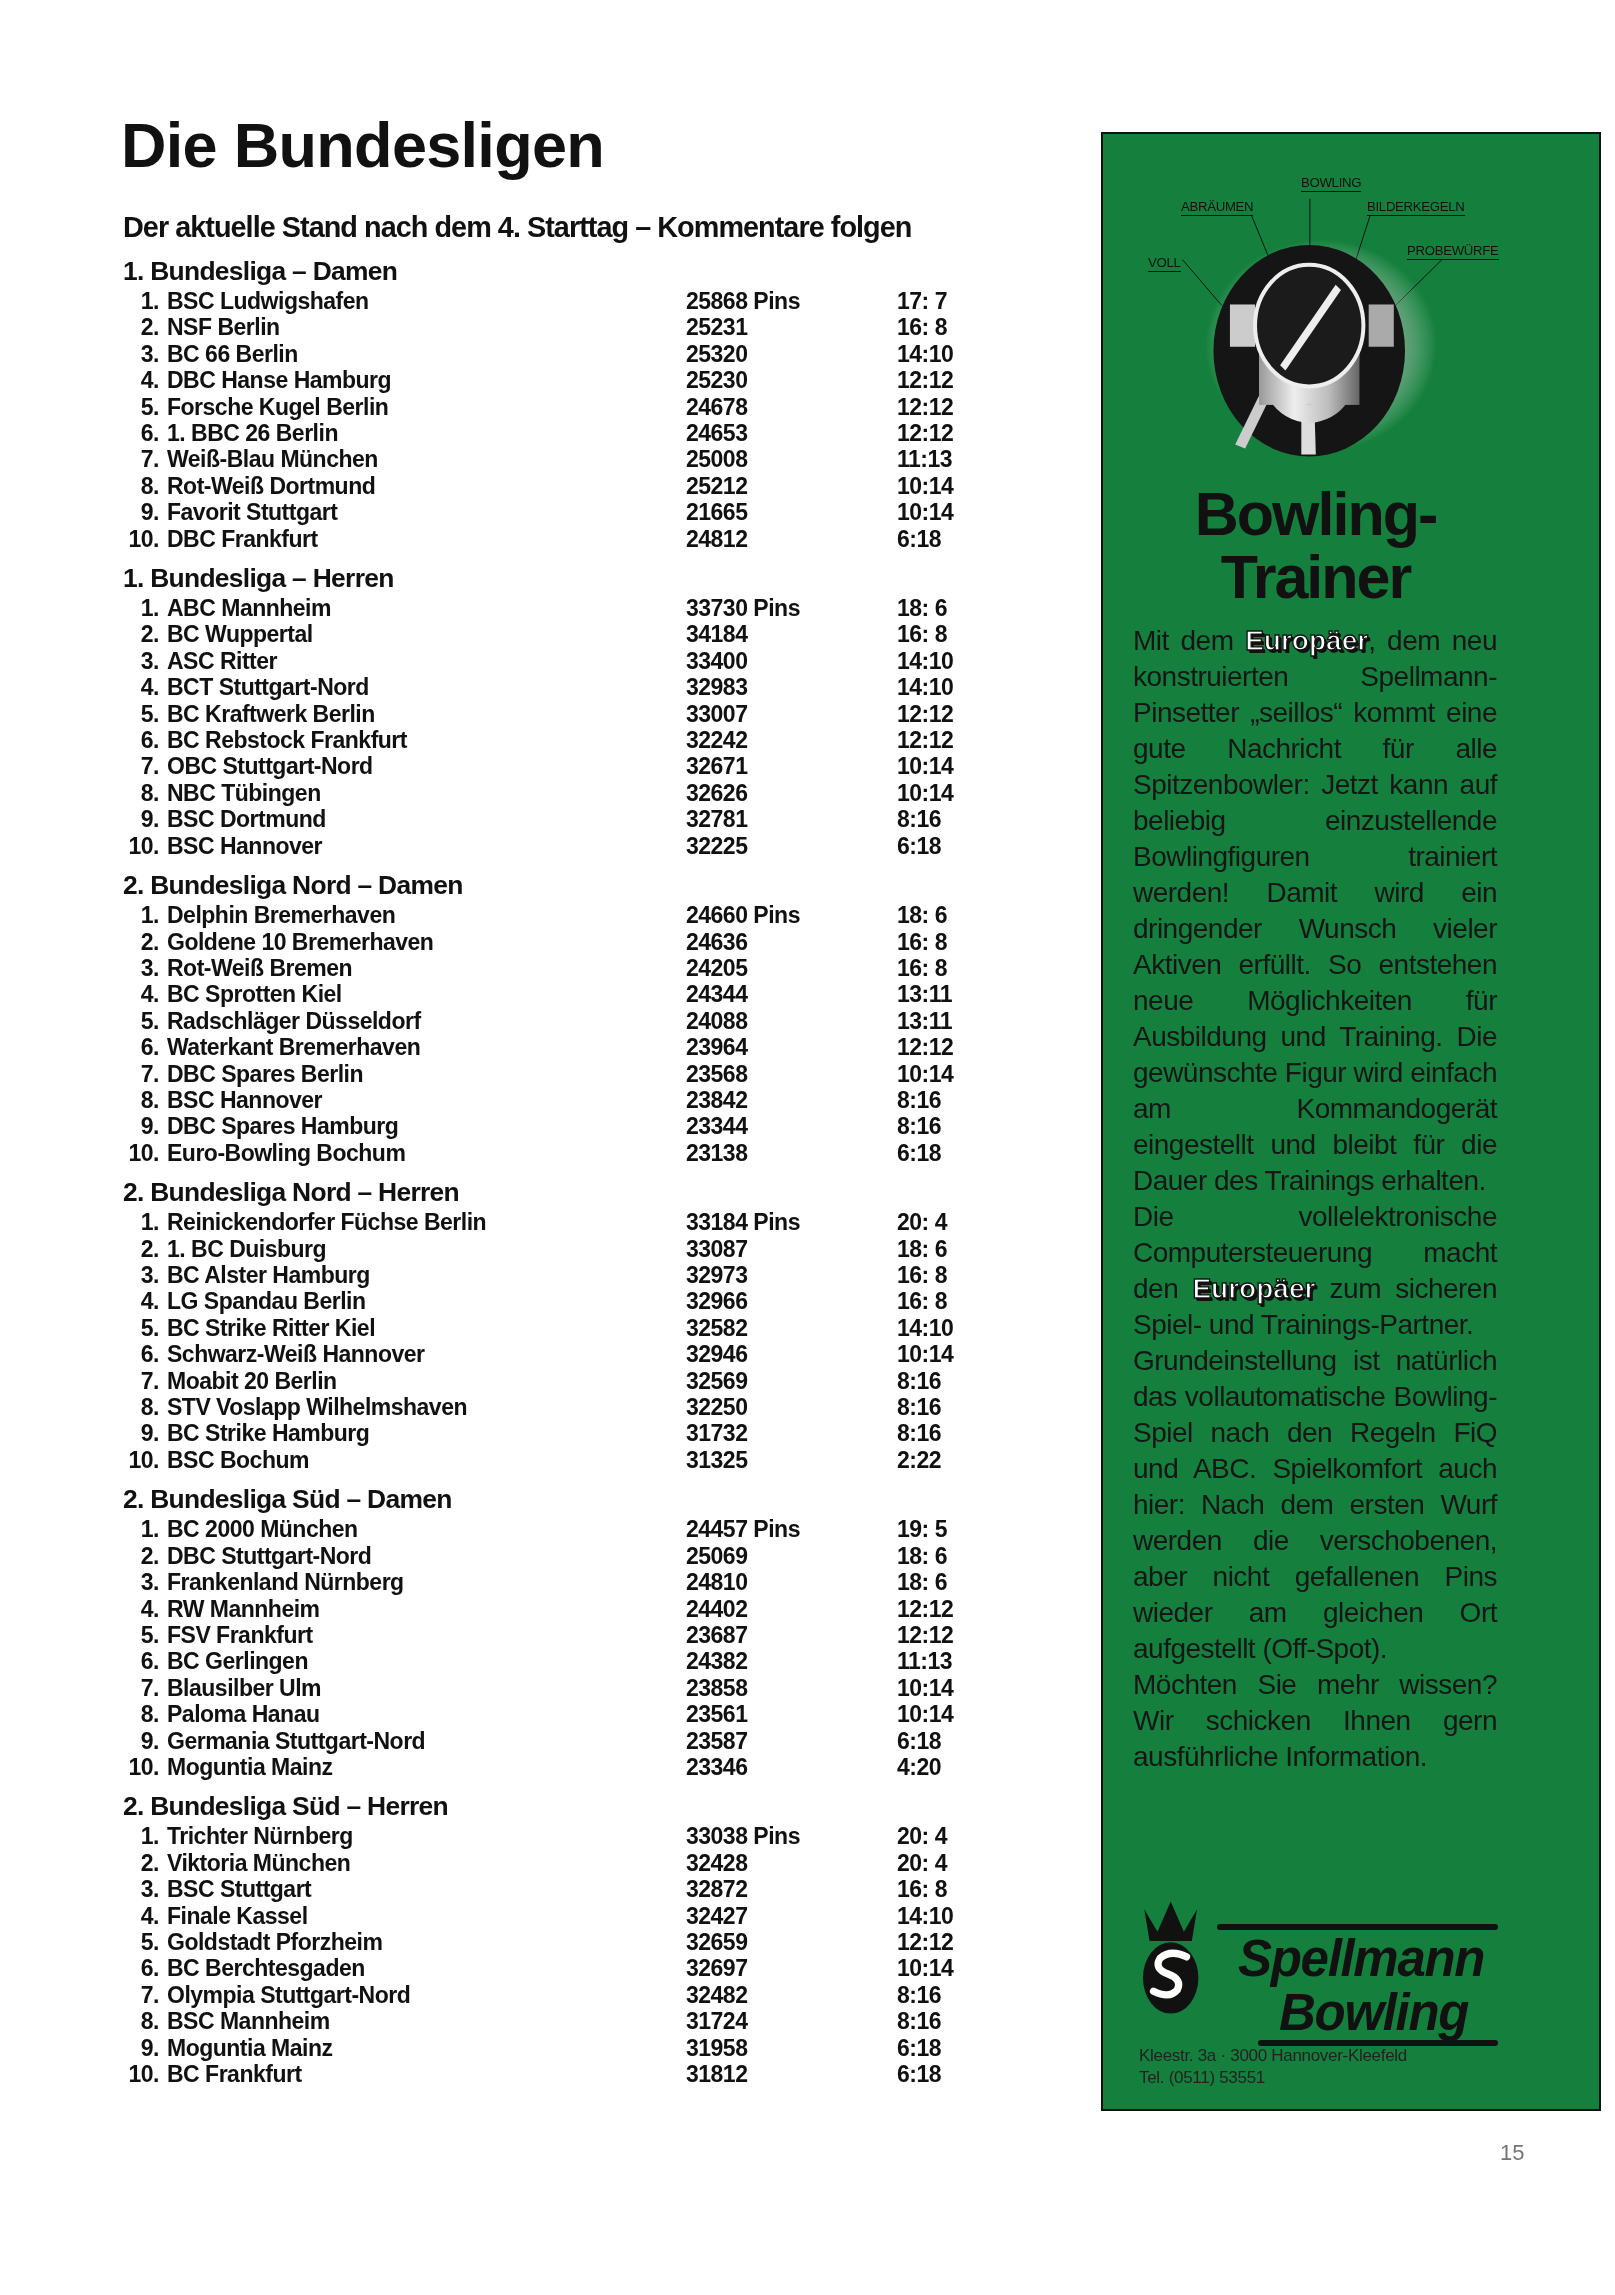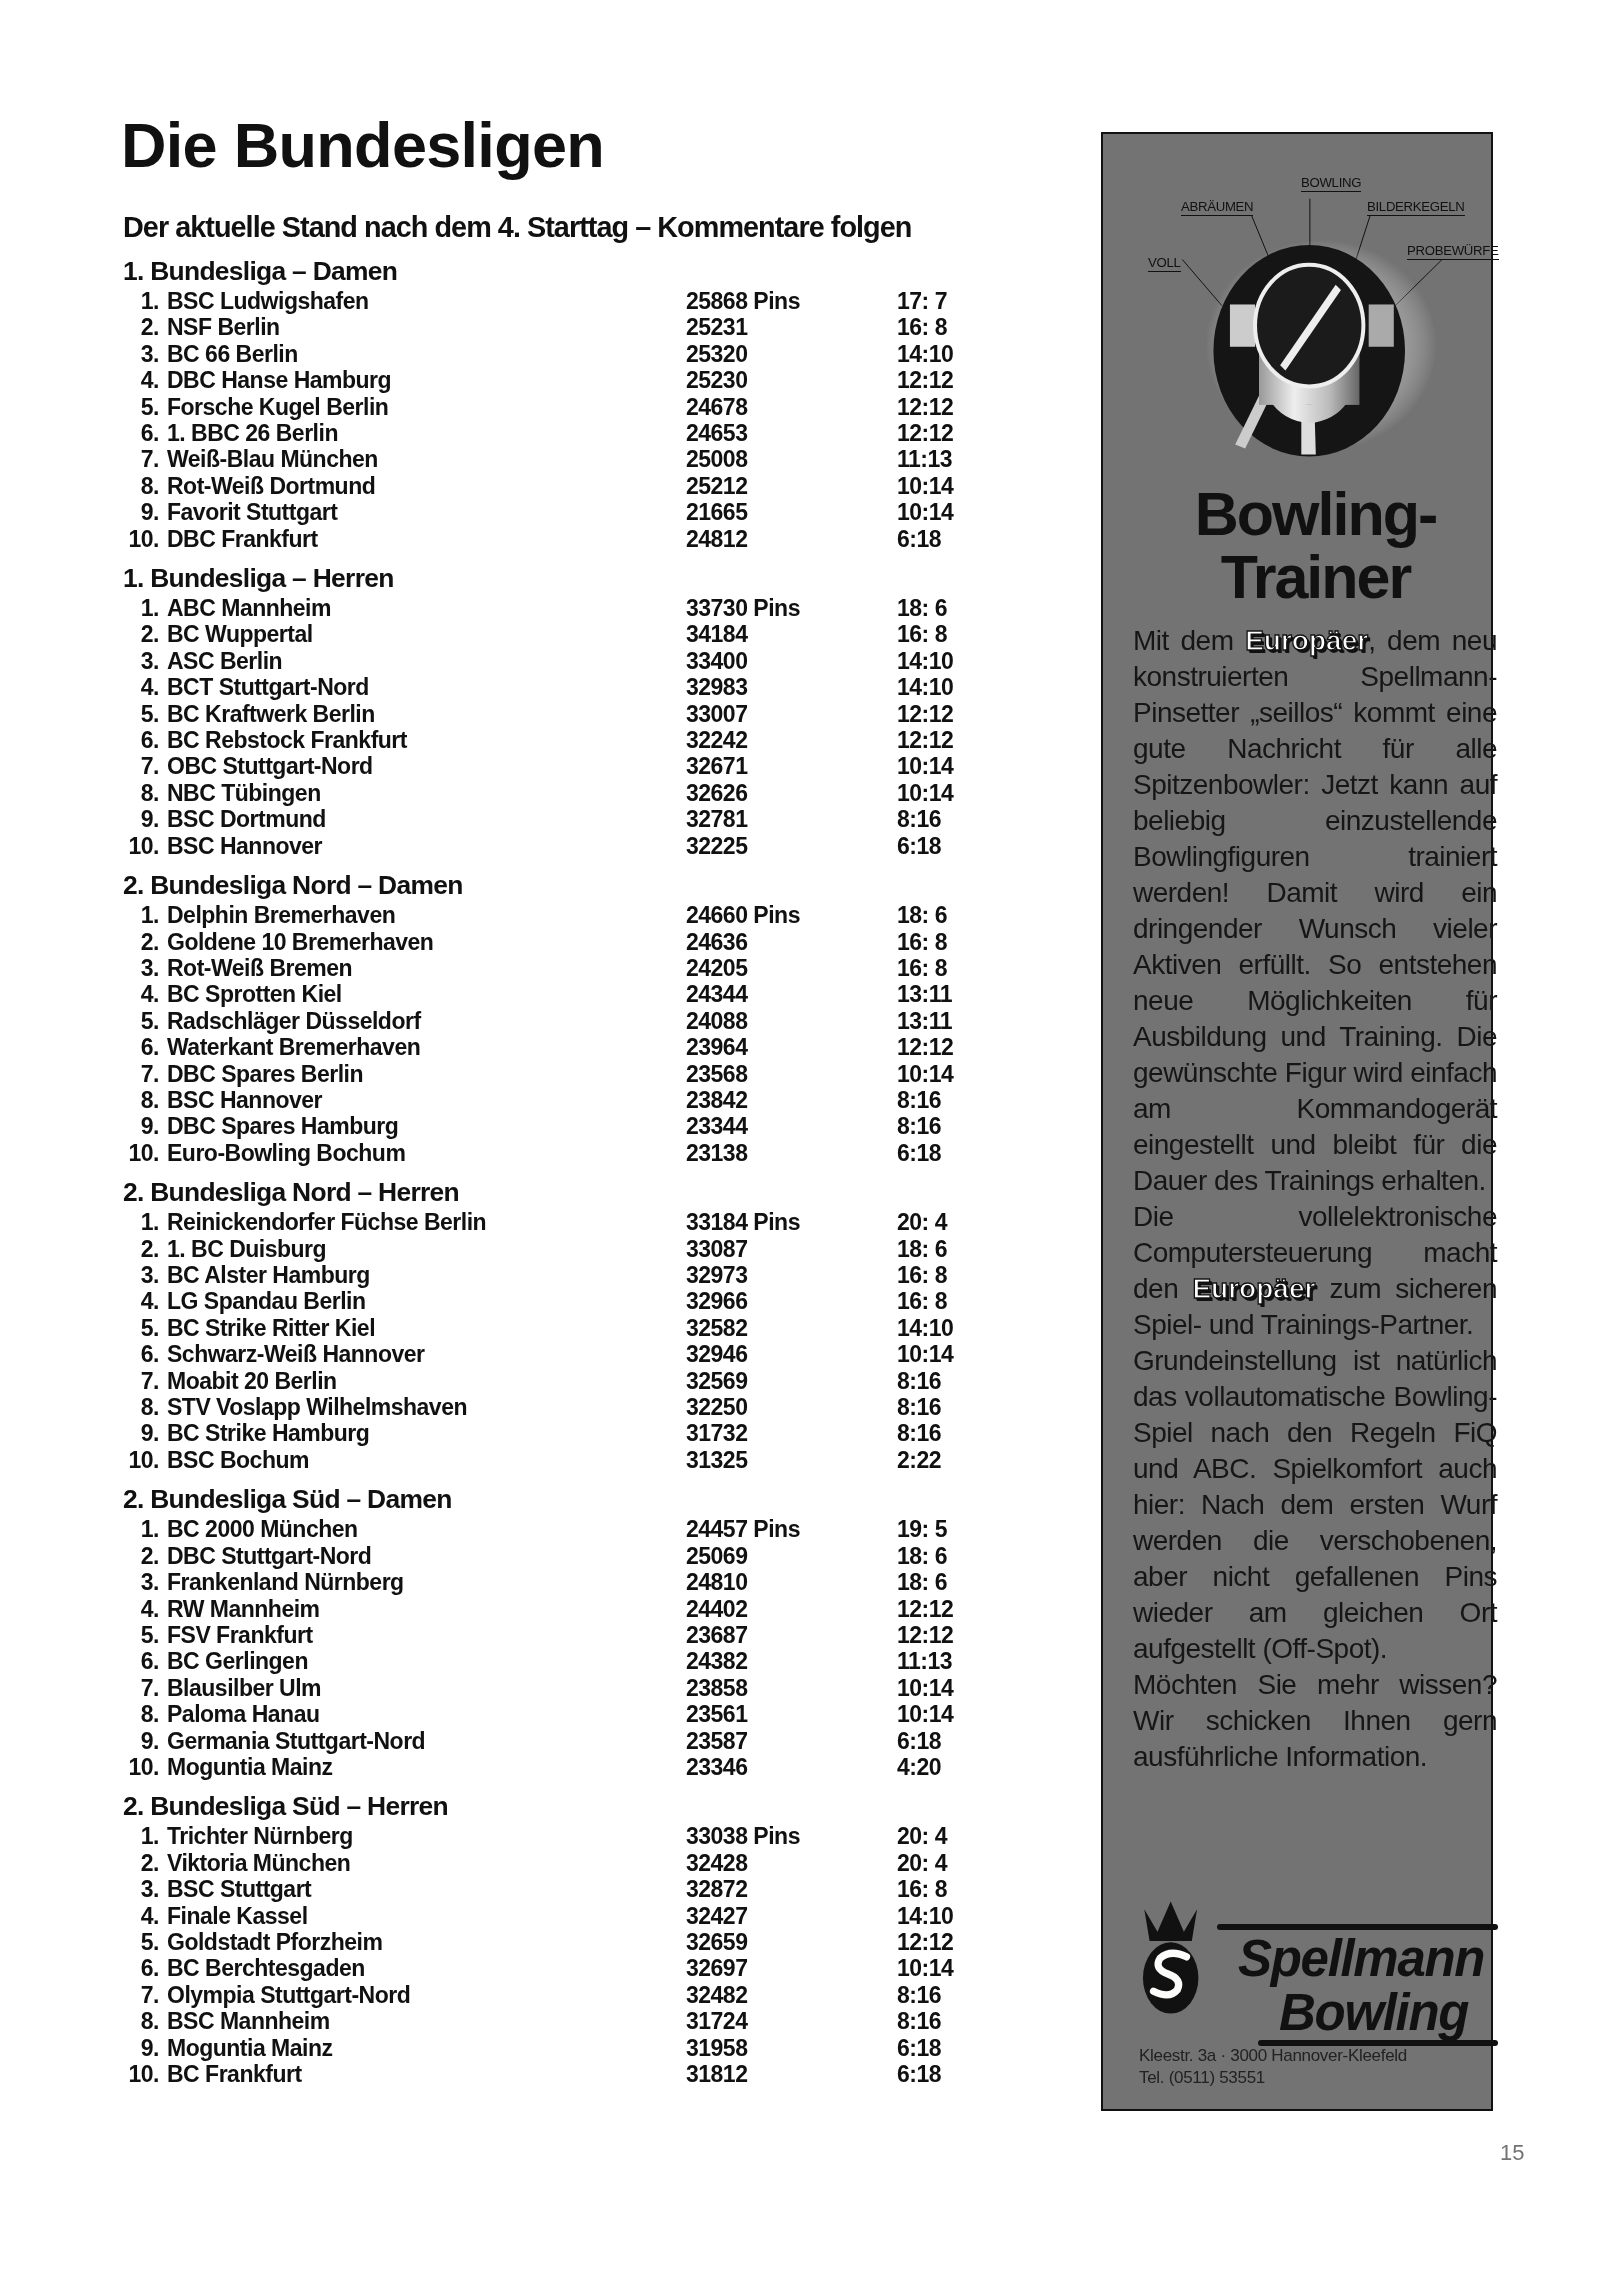--- a/index.html
+++ b/index.html
@@ -26,22 +26,22 @@
   .row {
     display: flex; font-size: 23px; font-weight: bold; height: 26.4px; line-height: 26.4px;
     letter-spacing: -0.5px; white-space: nowrap;
   }
   .rank { width: 44px; text-align: right; padding-right: 8px; box-sizing: border-box; }
   .team { width: 519px; }
   .pins { width: 211px; }
   .points { width: 154px; text-align: left; white-space: pre; }
 
   .ad {
-    position: absolute; left: 1101px; top: 132px; width: 392px; height: 1979px;
-    border: 2px solid #111; box-sizing: border-box; background: #737373;
+    position: absolute; left: 1101px; top: 132px; width: 500px; height: 1979px;
+    border: 2px solid #111; box-sizing: border-box; background: #15803d;
   }
   .dial { position: absolute; left: 0; top: 0; width: 425px; height: 370px; }
   .dial-label {
     position: absolute; font-size: 13.2px; letter-spacing: -0.3px; border-bottom: 1px solid #111;
     line-height: 14.5px; white-space: nowrap;
   }
   .ad-headline {
     position: absolute; left: 0; width: 425px; top: 349px; text-align: center;
     font-size: 61px; font-weight: bold; line-height: 63px; letter-spacing: -2px;
   }
@@ -147,21 +147,21 @@
         <span class="points">18: 6</span>
       </div>
       <div class="row">
         <span class="rank">2.</span>
         <span class="team">BC Wuppertal</span>
         <span class="pins">34184</span>
         <span class="points">16: 8</span>
       </div>
       <div class="row">
         <span class="rank">3.</span>
-        <span class="team">ASC Berlin</span>
+        <span class="team">ASC Ritter</span>
         <span class="pins">33400</span>
         <span class="points">14:10</span>
       </div>
       <div class="row">
         <span class="rank">4.</span>
         <span class="team">BCT Stuttgart-Nord</span>
         <span class="pins">32983</span>
         <span class="points">14:10</span>
       </div>
       <div class="row">

